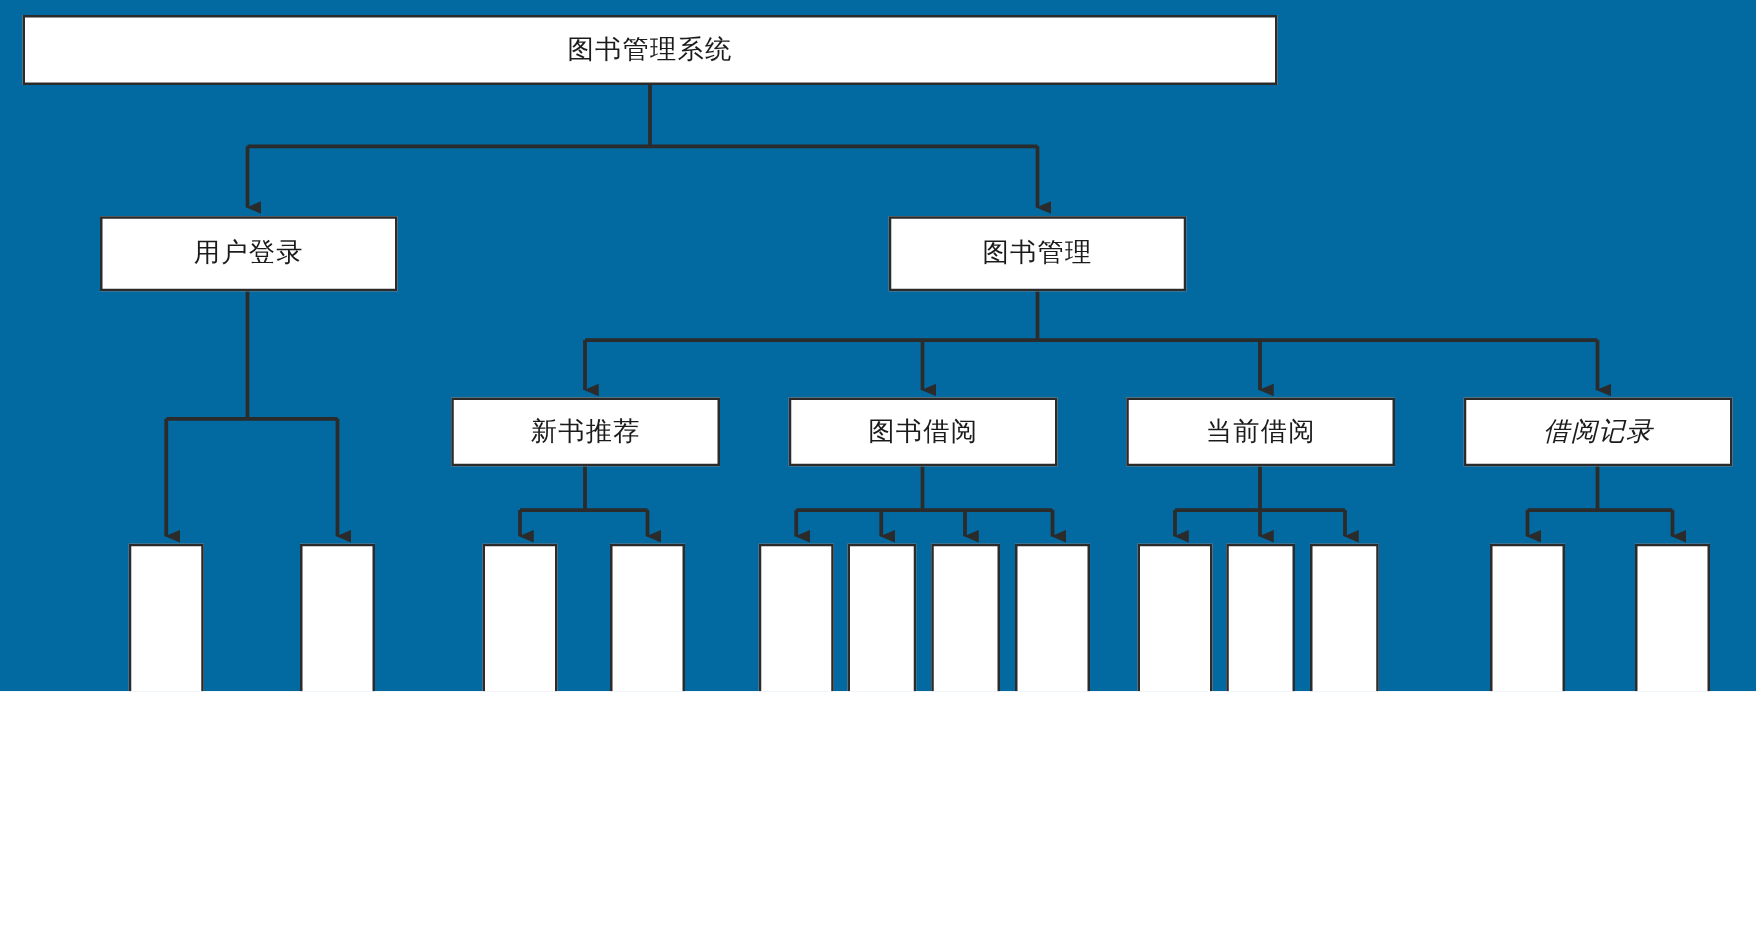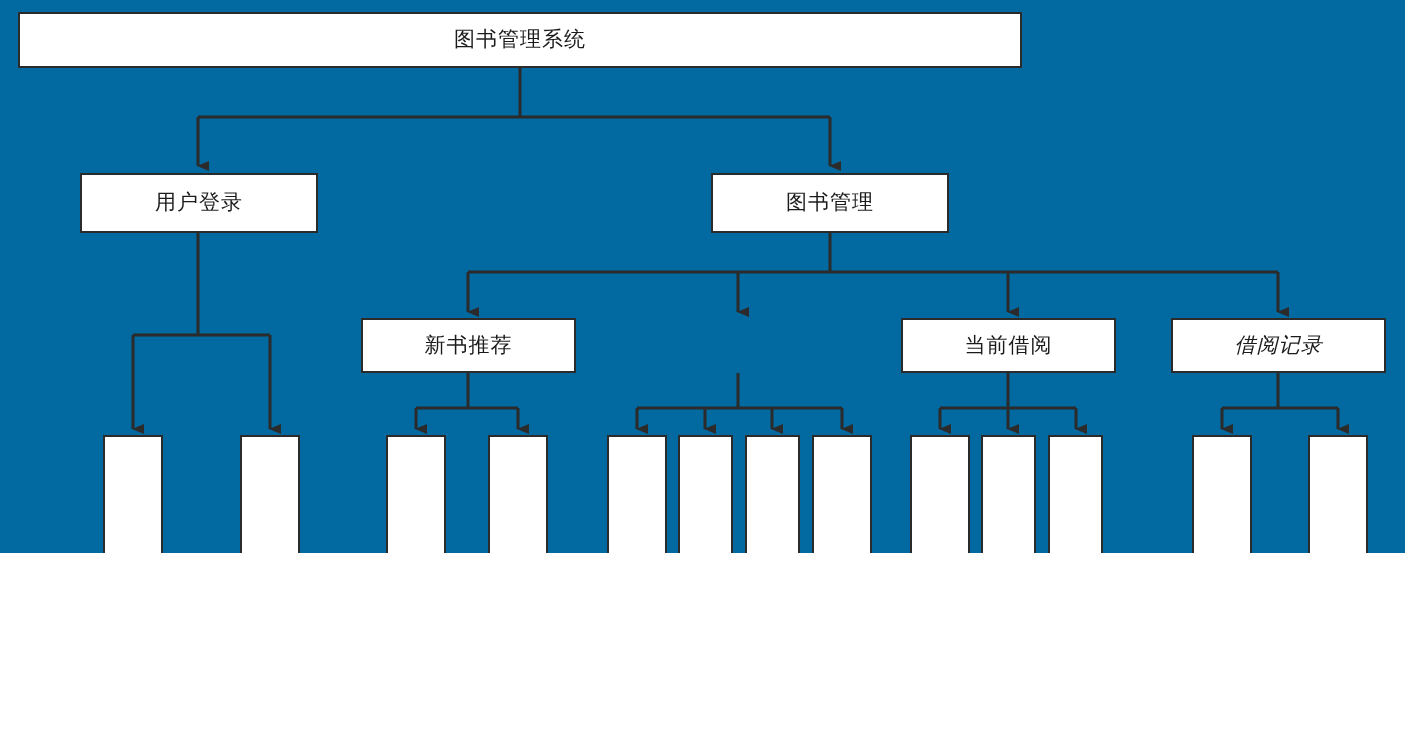--- a/index.html
+++ b/index.html
@@ -124,20 +124,23 @@
   <div class="node node-h" style="left:80px; top:173px; width:238px; height:60px;">
     <span>用户登录</span>
   </div>
   <div class="node node-h" style="left:711px; top:173px; width:238px; height:60px;">
     <span>图书管理</span>
   </div>
 
   <div class="node node-h" style="left:361px; top:318px; width:215px; height:55px;">
     <span>新书推荐</span>
   </div>
+  <div class="node node-h" style="left:631px; top:318px; width:215px; height:55px;">
+    <span>图书借阅</span>
+  </div>
   <div class="node node-h" style="left:901px; top:318px; width:215px; height:55px;">
     <span>当前借阅</span>
   </div>
   <div class="node node-h" style="left:1171px; top:318px; width:215px; height:55px;font-style:italic;">
     <span>借阅记录</span>
   </div>
 
   <div class="node node-v" style="left:103px; top:435px; width:60px; height:300px;">
     <span class="vlabel">用户登录</span>
   </div>

